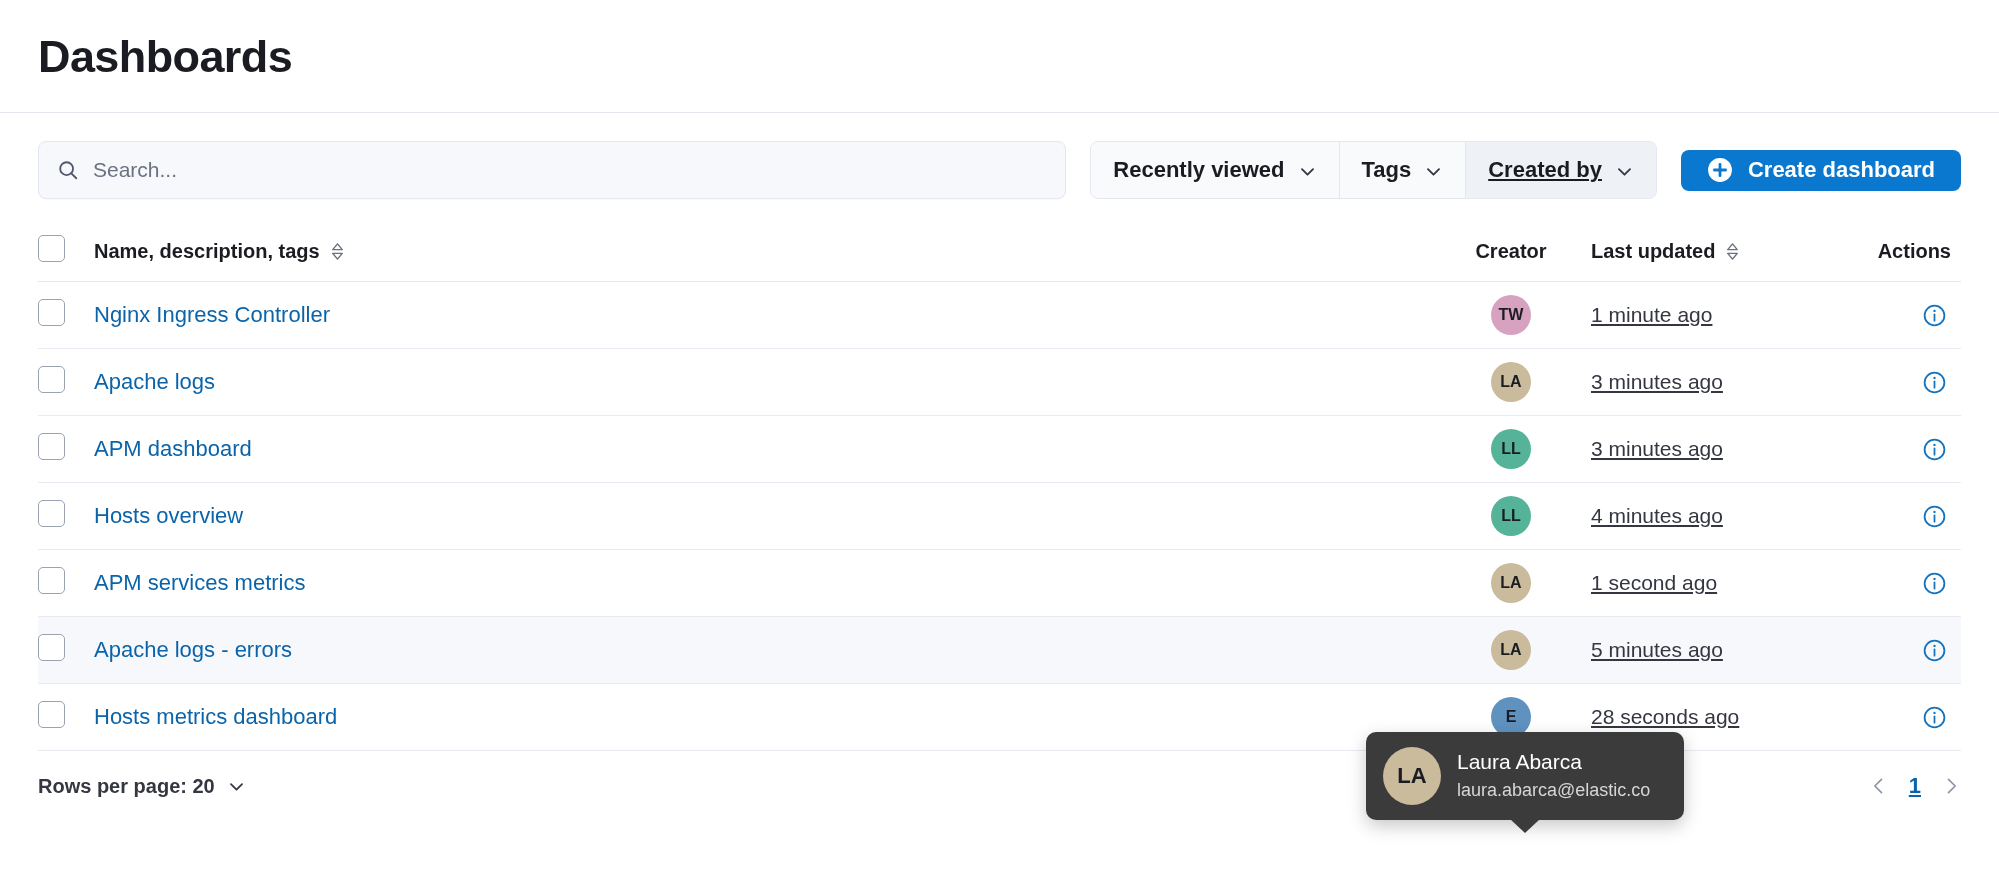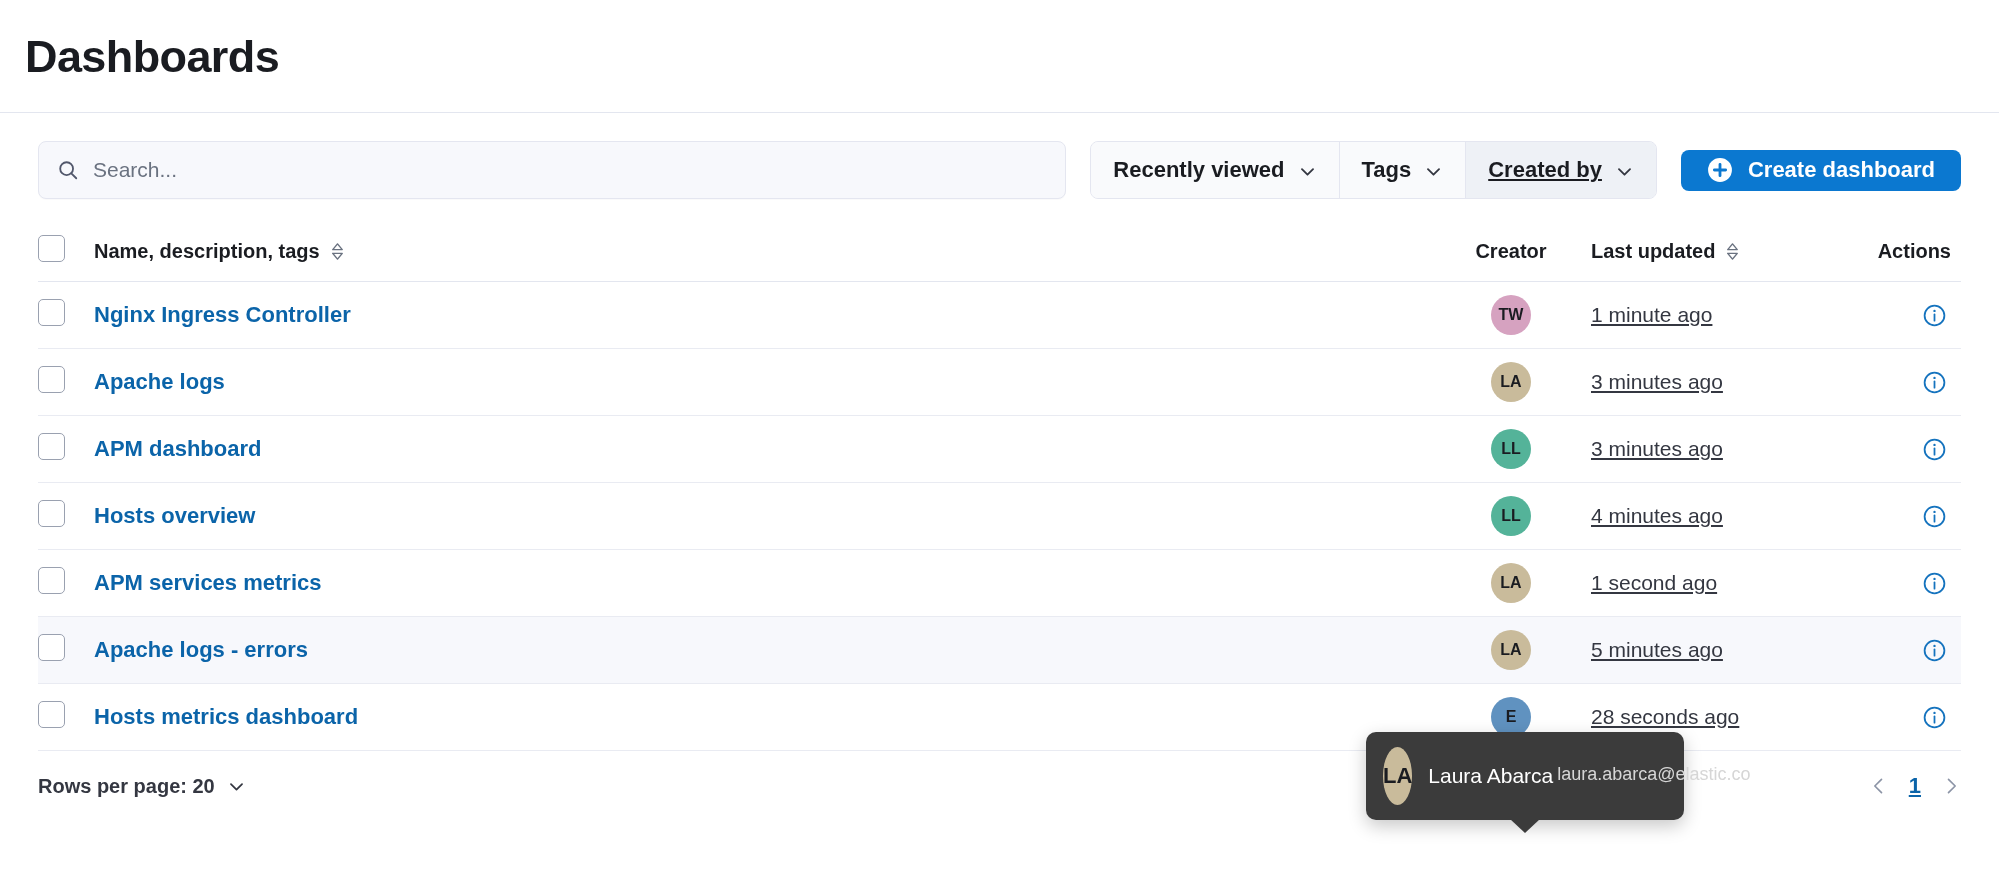--- a/index.html
+++ b/index.html
@@ -8,21 +8,21 @@
     height: 886px;
     background: #FFFFFF;
     font-family: "Liberation Sans", sans-serif;
     color: #343741;
     overflow: hidden;
   }
 
   
   .page-header {
     height: 113px;
-    padding: 0 25px;
+    padding: 0 38px;
     display: flex;
     align-items: center;
     border-bottom: 1px solid #E3E6EF;
     background: #FFFFFF;
   }
   .page-title {
     font-size: 45px;
     font-weight: 700;
     letter-spacing: -0.6px;
     color: #1A1C21;
@@ -135,21 +135,21 @@
   .cbox {
     width: 27px; height: 27px;
     border: 1px solid #9AA1B0;
     border-radius: 5px;
     background: #FFFFFF;
     display: inline-block;
     cursor: pointer;
   }
   .row-link {
     font-size: 22px;
-    font-weight: 700;
+    font-weight: 400;
     color: #0B64A9;
     text-decoration: none;
     cursor: pointer;
   }
 
   .avatar-cell { text-align: center; }
   .avatar {
     width: 40px; height: 40px;
     border-radius: 50%;
     display: inline-flex;
@@ -392,21 +392,21 @@
                 <circle cx="12" cy="12" r="9.5"></circle>
                 <line x1="12" y1="11" x2="12" y2="17" stroke-linecap="round"></line>
                 <circle cx="12" cy="7.6" r="1.15" fill="currentColor" stroke="none"></circle>
               </svg></span></td>
         </tr>
       </tbody>
   </table>
 
   <div class="tooltip">
     <span class="avatar" style="background:#C9BB9B;">LA</span>
-    <span style="display:flex;flex-direction:row;gap:4px;">
+    <span style="display:flex;flex-direction:column;gap:4px;">
       <span class="tt-name">Laura Abarca</span>
       <span class="tt-mail">laura.abarca@elastic.co</span>
     </span>
     <span class="tt-arrow"></span>
   </div>
 </div>
 
 <div class="table-foot">
   <button class="rows-per-page">
     <span>Rows per page: 20</span>

